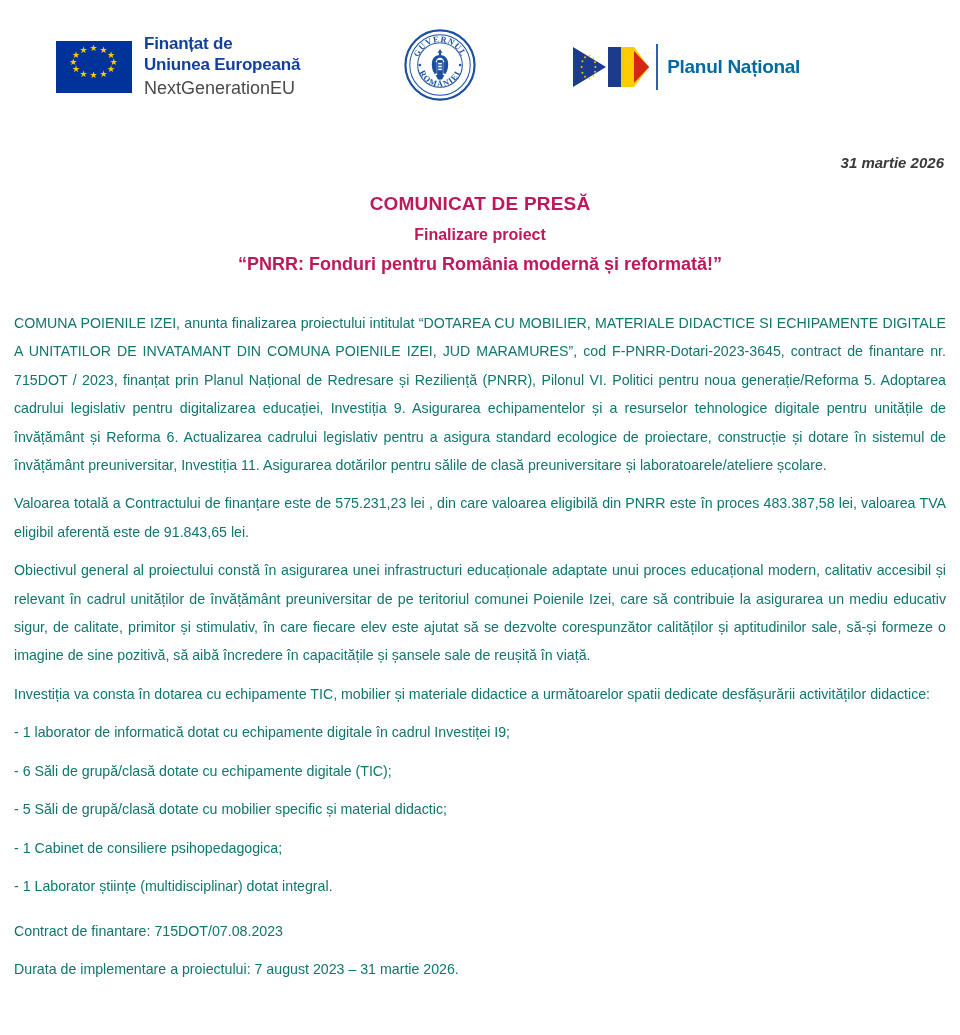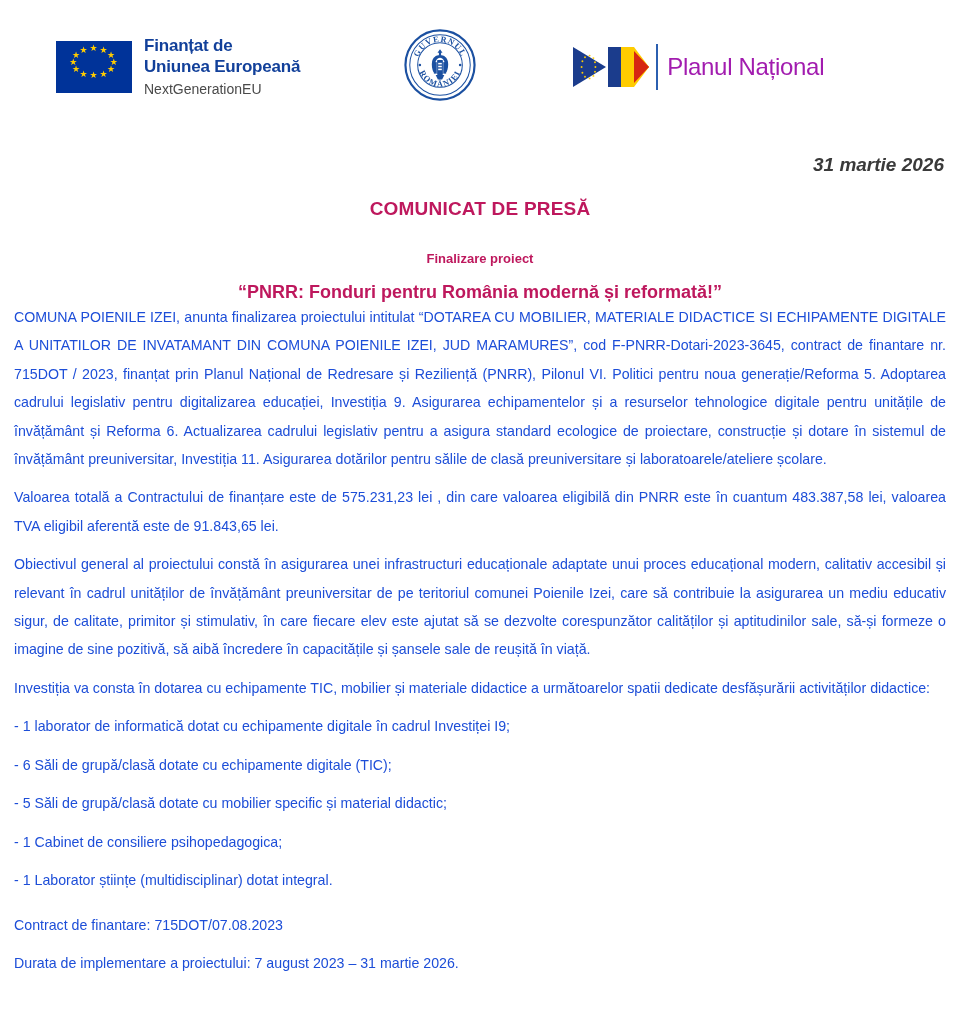--- a/index.html
+++ b/index.html
@@ -66,21 +66,21 @@
   }
   .eu-text .l1, .eu-text .l2 {
     color: #12409a;
     font-weight: bold;
     font-size: 17px;
     letter-spacing: -0.2px;
     white-space: nowrap;
   }
   .eu-text .l3 {
     color: #4a4a4a;
-    font-size: 14px;
+    font-size: 18px;
     margin-top: 3px;
     white-space: nowrap;
   }
 
   
   .logo-gov {
     margin-left: 104px;
     flex: none;
   }
   .seal {
@@ -97,66 +97,67 @@
   .pnrr-arrows { flex: none; }
   .pnrr-divider {
     width: 2px;
     height: 46px;
     background: #2b5fb0;
     margin: 0 9px 0 6px;
     flex: none;
   }
   .pnrr-text {
     line-height: 1.2;
-    color: #a21caf;
-    font-weight: normal;
-    font-size: 24px;
+    color: #0369a1;
+    font-weight: bold;
+    font-size: 19px;
     letter-spacing: -0.3px;
     white-space: nowrap;
   }
 
   
   .doc-date {
     text-align: right;
     font-style: italic;
     font-weight: bold;
-    font-size: 19px;
+    font-size: 15px;
     color: #3a3a3a;
     padding-right: 8px;
     margin-top: 36px;
   }
 
   
   .titles {
     text-align: center;
     color: #be185d;
     margin-top: 22px;
   }
   .title-main {
     font-size: 19px;
     font-weight: bold;
     letter-spacing: 0.2px;
   }
   .title-sub {
-    font-size: 13px;
-    font-weight: bold;
-    margin-top: 31px;
+    font-size: 16px;
+    font-weight: bold;
+    margin-top: 11px;
   }
   .title-quote {
     font-size: 18px;
     font-weight: bold;
-    margin-top: 16px;
+    margin-top: 10px;
   }
 
   
   .body-copy {
+    margin-top: 34px;
     padding: 0 6px 0 6px;
     font-size: 14.2px;
     line-height: 2.0;
-    color: #1d4ed8;
+    color: #0f766e;
   }
   .body-copy p {
     margin: 0 0 10px 0;
     text-align: justify;
   }
   .spacer-block { height: 8px; }
 
   .list-line {
     margin: 0;
     text-align: left;
@@ -264,21 +265,21 @@
 
   <div class="titles">
     <div class="title-main">COMUNICAT DE PRESĂ</div>
     <div class="title-sub">Finalizare proiect</div>
     <div class="title-quote">“PNRR: Fonduri pentru România modernă și reformată!”</div>
   </div>
 
   <div class="body-copy">
 
     <p>COMUNA POIENILE IZEI, anunta finalizarea proiectului intitulat “DOTAREA CU MOBILIER, MATERIALE DIDACTICE SI ECHIPAMENTE DIGITALE A UNITATILOR DE INVATAMANT DIN COMUNA POIENILE IZEI, JUD MARAMURES”, cod F-PNRR-Dotari-2023-3645, contract de finantare nr. 715DOT / 2023, finanțat prin Planul Național de Redresare și Reziliență (PNRR), Pilonul VI. Politici pentru noua generație/Reforma 5. Adoptarea cadrului legislativ pentru digitalizarea educației, Investiția 9. Asigurarea echipamentelor și a resurselor tehnologice digitale pentru unitățile de învățământ și Reforma 6. Actualizarea cadrului legislativ pentru a asigura standard ecologice de proiectare, construcție și dotare în sistemul de învățământ preuniversitar, Investiția 11. Asigurarea dotărilor pentru sălile de clasă preuniversitare și laboratoarele/ateliere școlare.</p>
-    <p>Valoarea totală a Contractului de finanțare este de 575.231,23 lei , din care valoarea eligibilă din PNRR este în cuantum 483.387,58 lei, valoarea TVA eligibil aferentă este de 91.843,65 lei.</p>
+    <p>Valoarea totală a Contractului de finanțare este de 575.231,23 lei , din care valoarea eligibilă din PNRR este în proces 483.387,58 lei, valoarea TVA eligibil aferentă este de 91.843,65 lei.</p>
     <p>Obiectivul general al proiectului constă în asigurarea unei infrastructuri educaționale adaptate unui proces educațional modern, calitativ accesibil și relevant în cadrul unităților de învățământ preuniversitar de pe teritoriul comunei Poienile Izei, care să contribuie la asigurarea un mediu educativ sigur, de calitate, primitor și stimulativ, în care fiecare elev este ajutat să se dezvolte corespunzător calităților și aptitudinilor sale, să-și formeze o imagine de sine pozitivă, să aibă încredere în capacitățile și șansele sale de reușită în viață.</p>
 
     <p class="list-line">Investiția va consta în dotarea cu echipamente TIC, mobilier și materiale didactice a următoarelor spatii dedicate desfășurării activităților didactice:</p>
     <p class="list-line">- 1 laborator de informatică dotat cu echipamente digitale în cadrul Investiței I9;</p>
     <p class="list-line">- 6 Săli de grupă/clasă dotate cu echipamente digitale (TIC);</p>
     <p class="list-line">- 5 Săli de grupă/clasă dotate cu mobilier specific și material didactic;</p>
     <p class="list-line">- 1 Cabinet de consiliere psihopedagogica;</p>
     <p class="list-line">- 1 Laborator științe (multidisciplinar) dotat integral.</p>
 
     <div class="spacer-block"></div>

